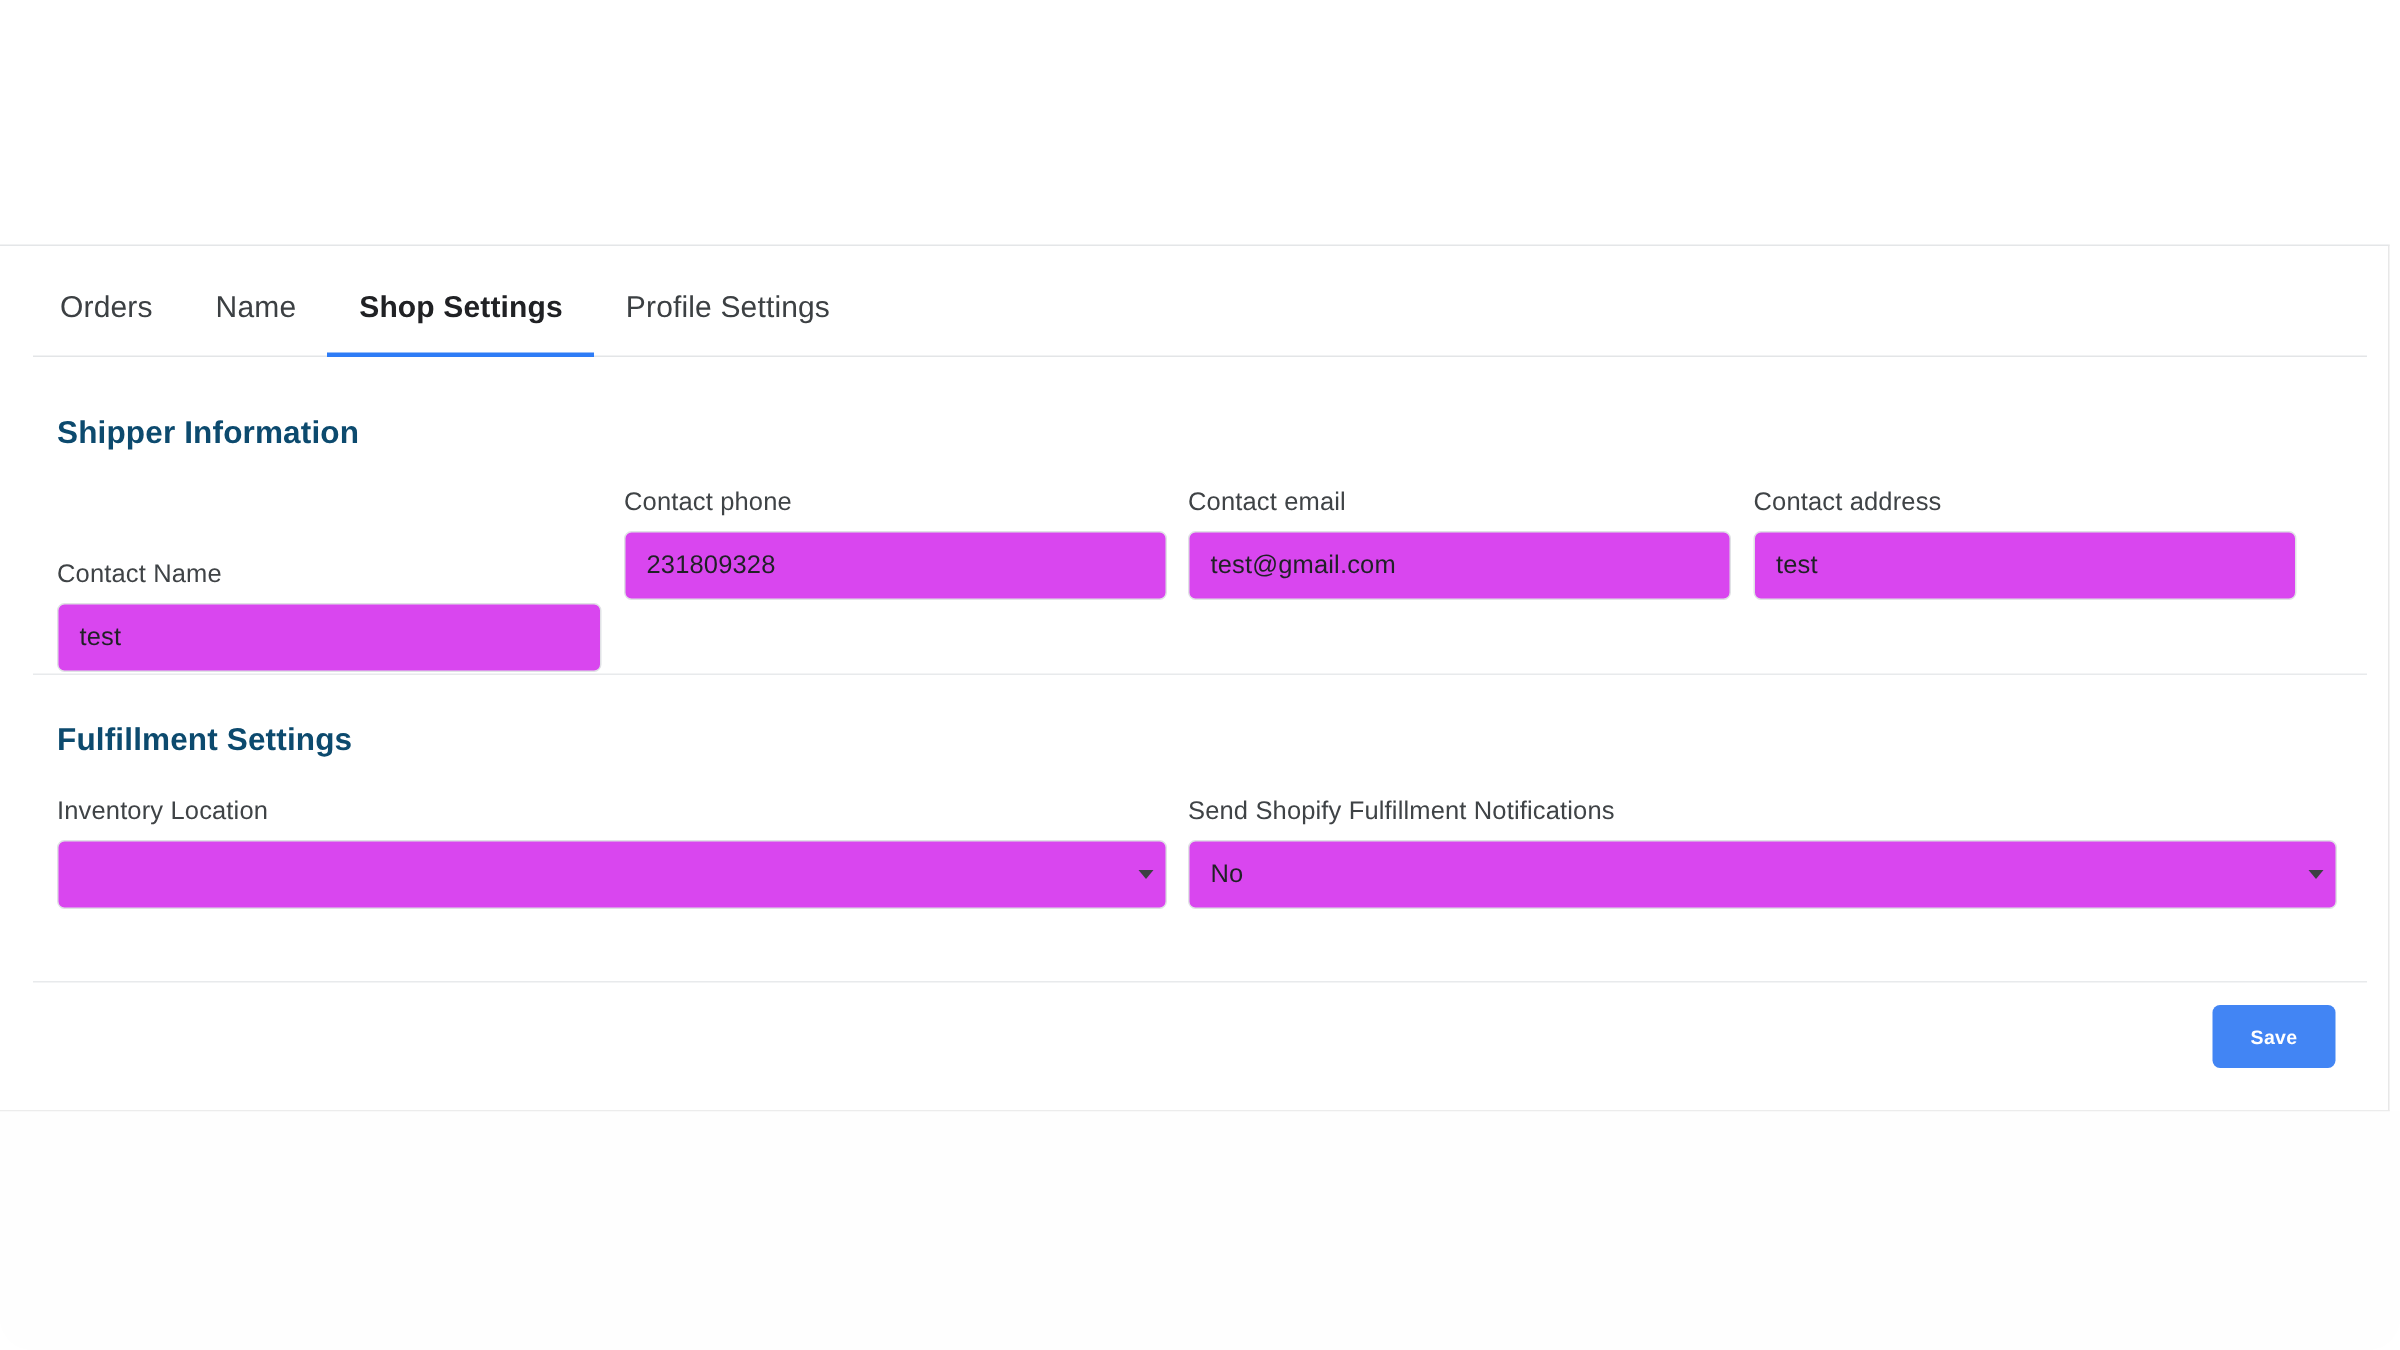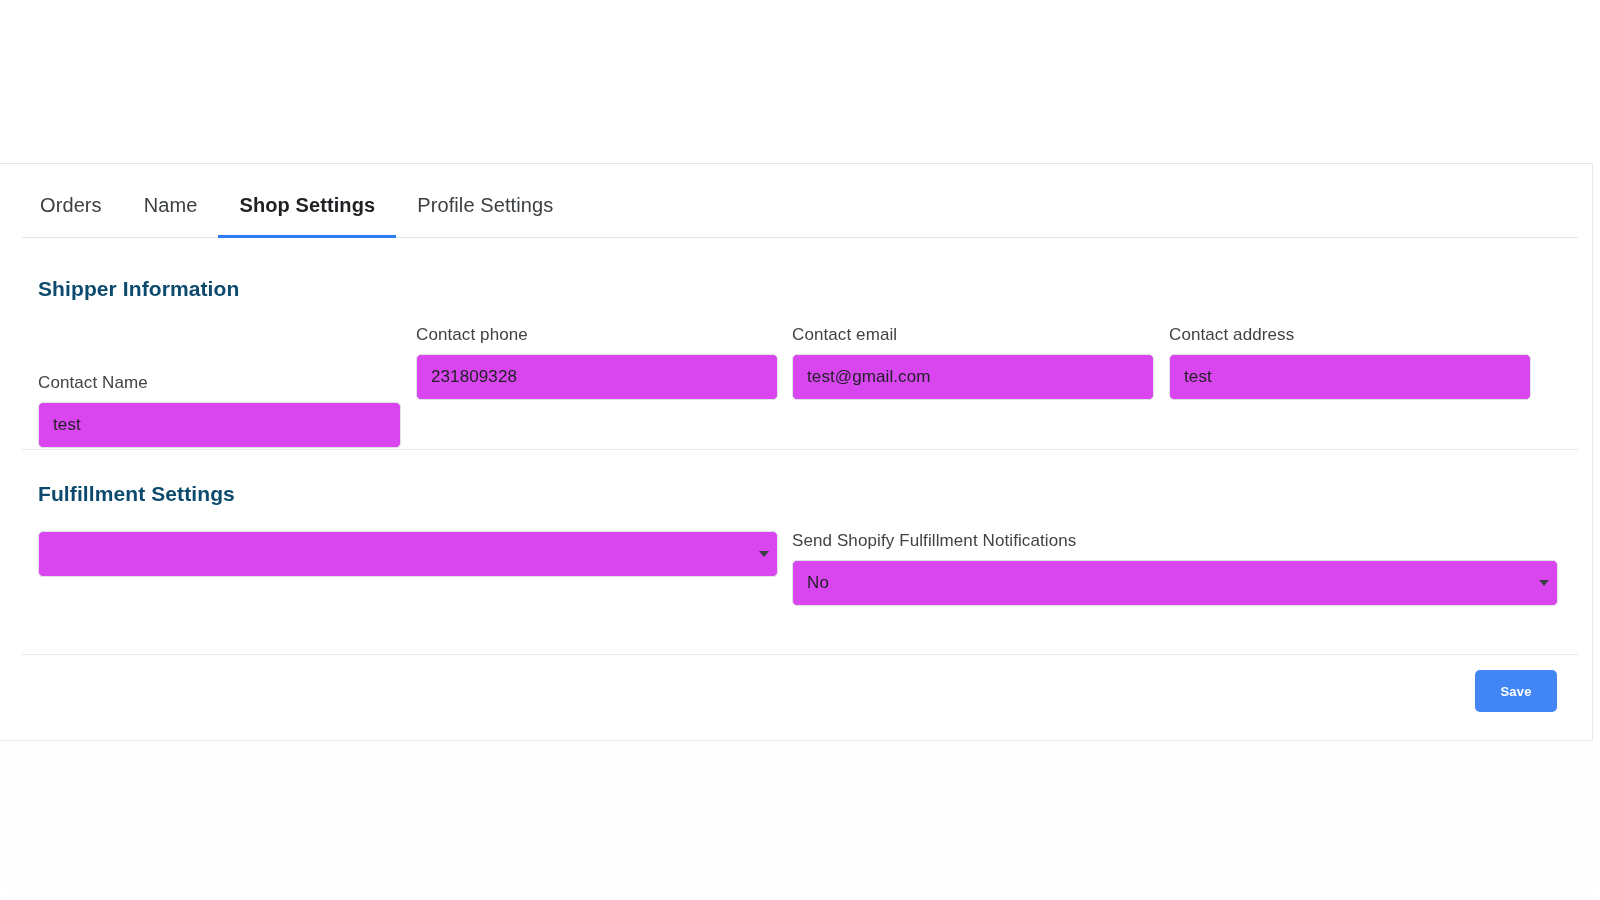--- a/index.html
+++ b/index.html
@@ -237,20 +237,21 @@
       <div class="ctrl">
         <span>test</span>
       </div>
     </div>
 
     <div class="divider" id="divider-1"></div>
 
     <h2 class="section-title" id="fulfillment-title">Fulfillment Settings</h2>
 
     <div class="field" id="f-inventory">
+      <label class="lbl">Inventory Location</label>
       <div class="ctrl select">
         <span></span>
         <span class="caret"></span>
       </div>
     </div>
 
     <div class="field" id="f-notify">
       <label class="lbl">Send Shopify Fulfillment Notifications</label>
       <div class="ctrl select">
         <span>No</span>

